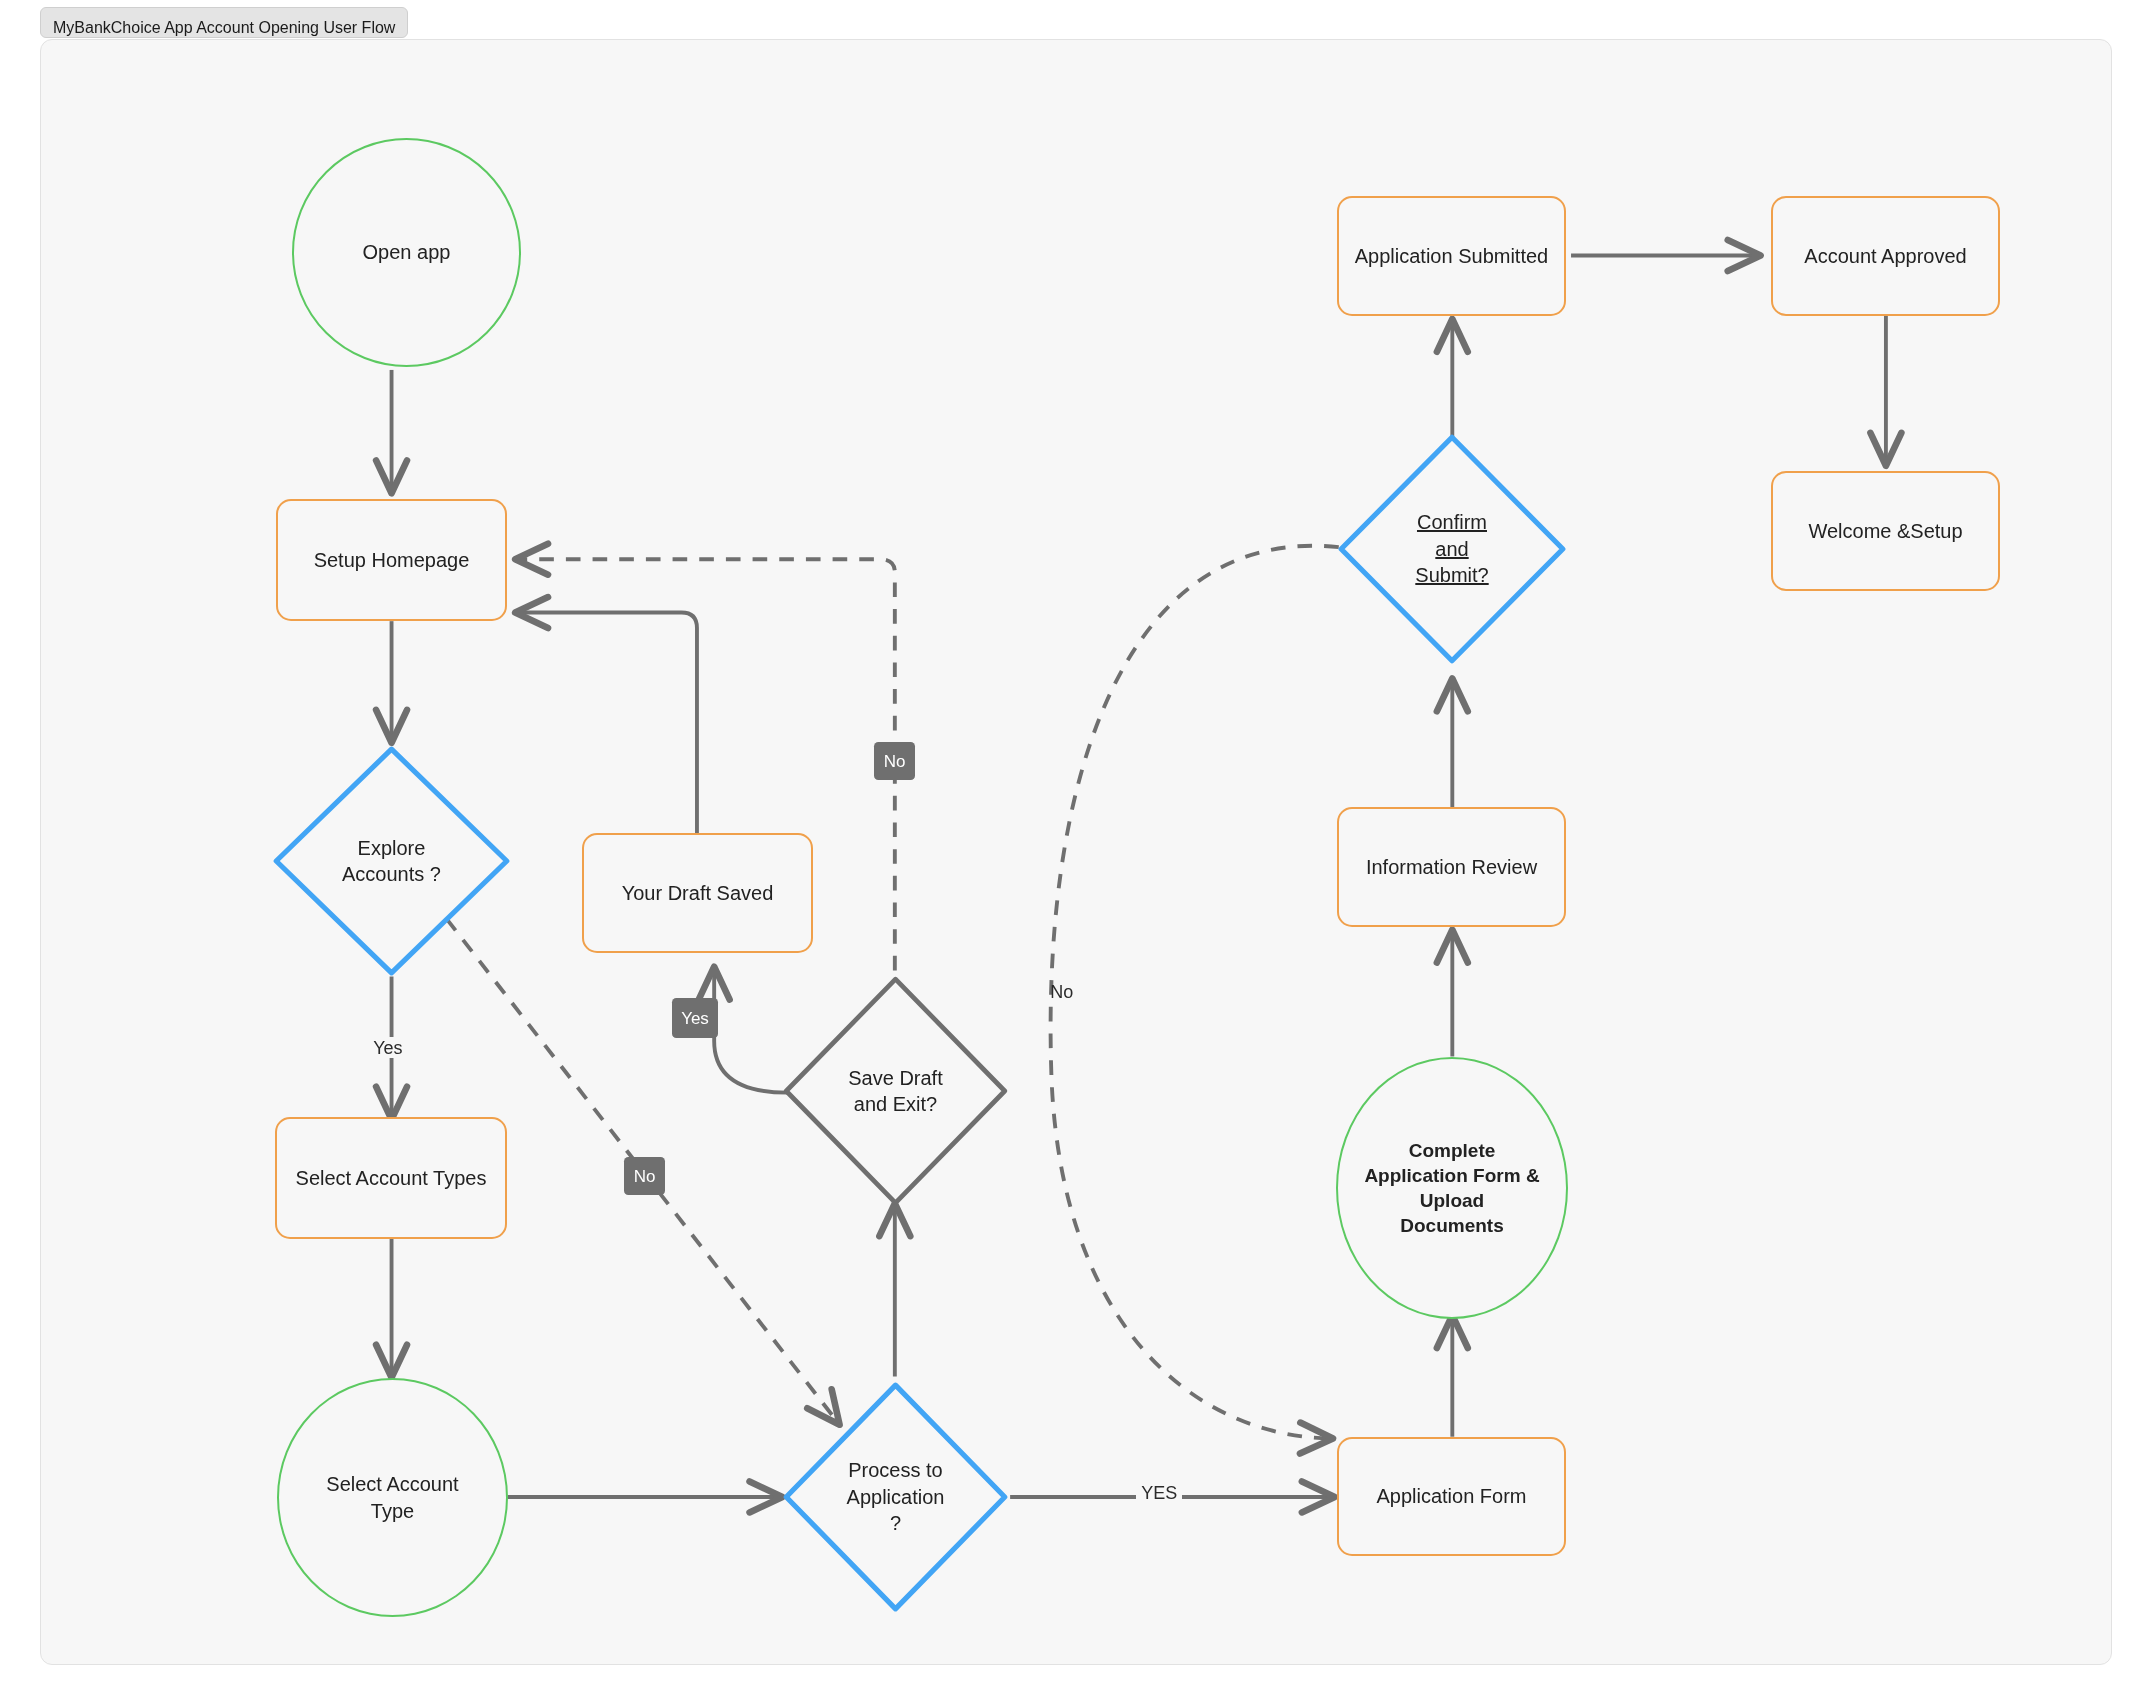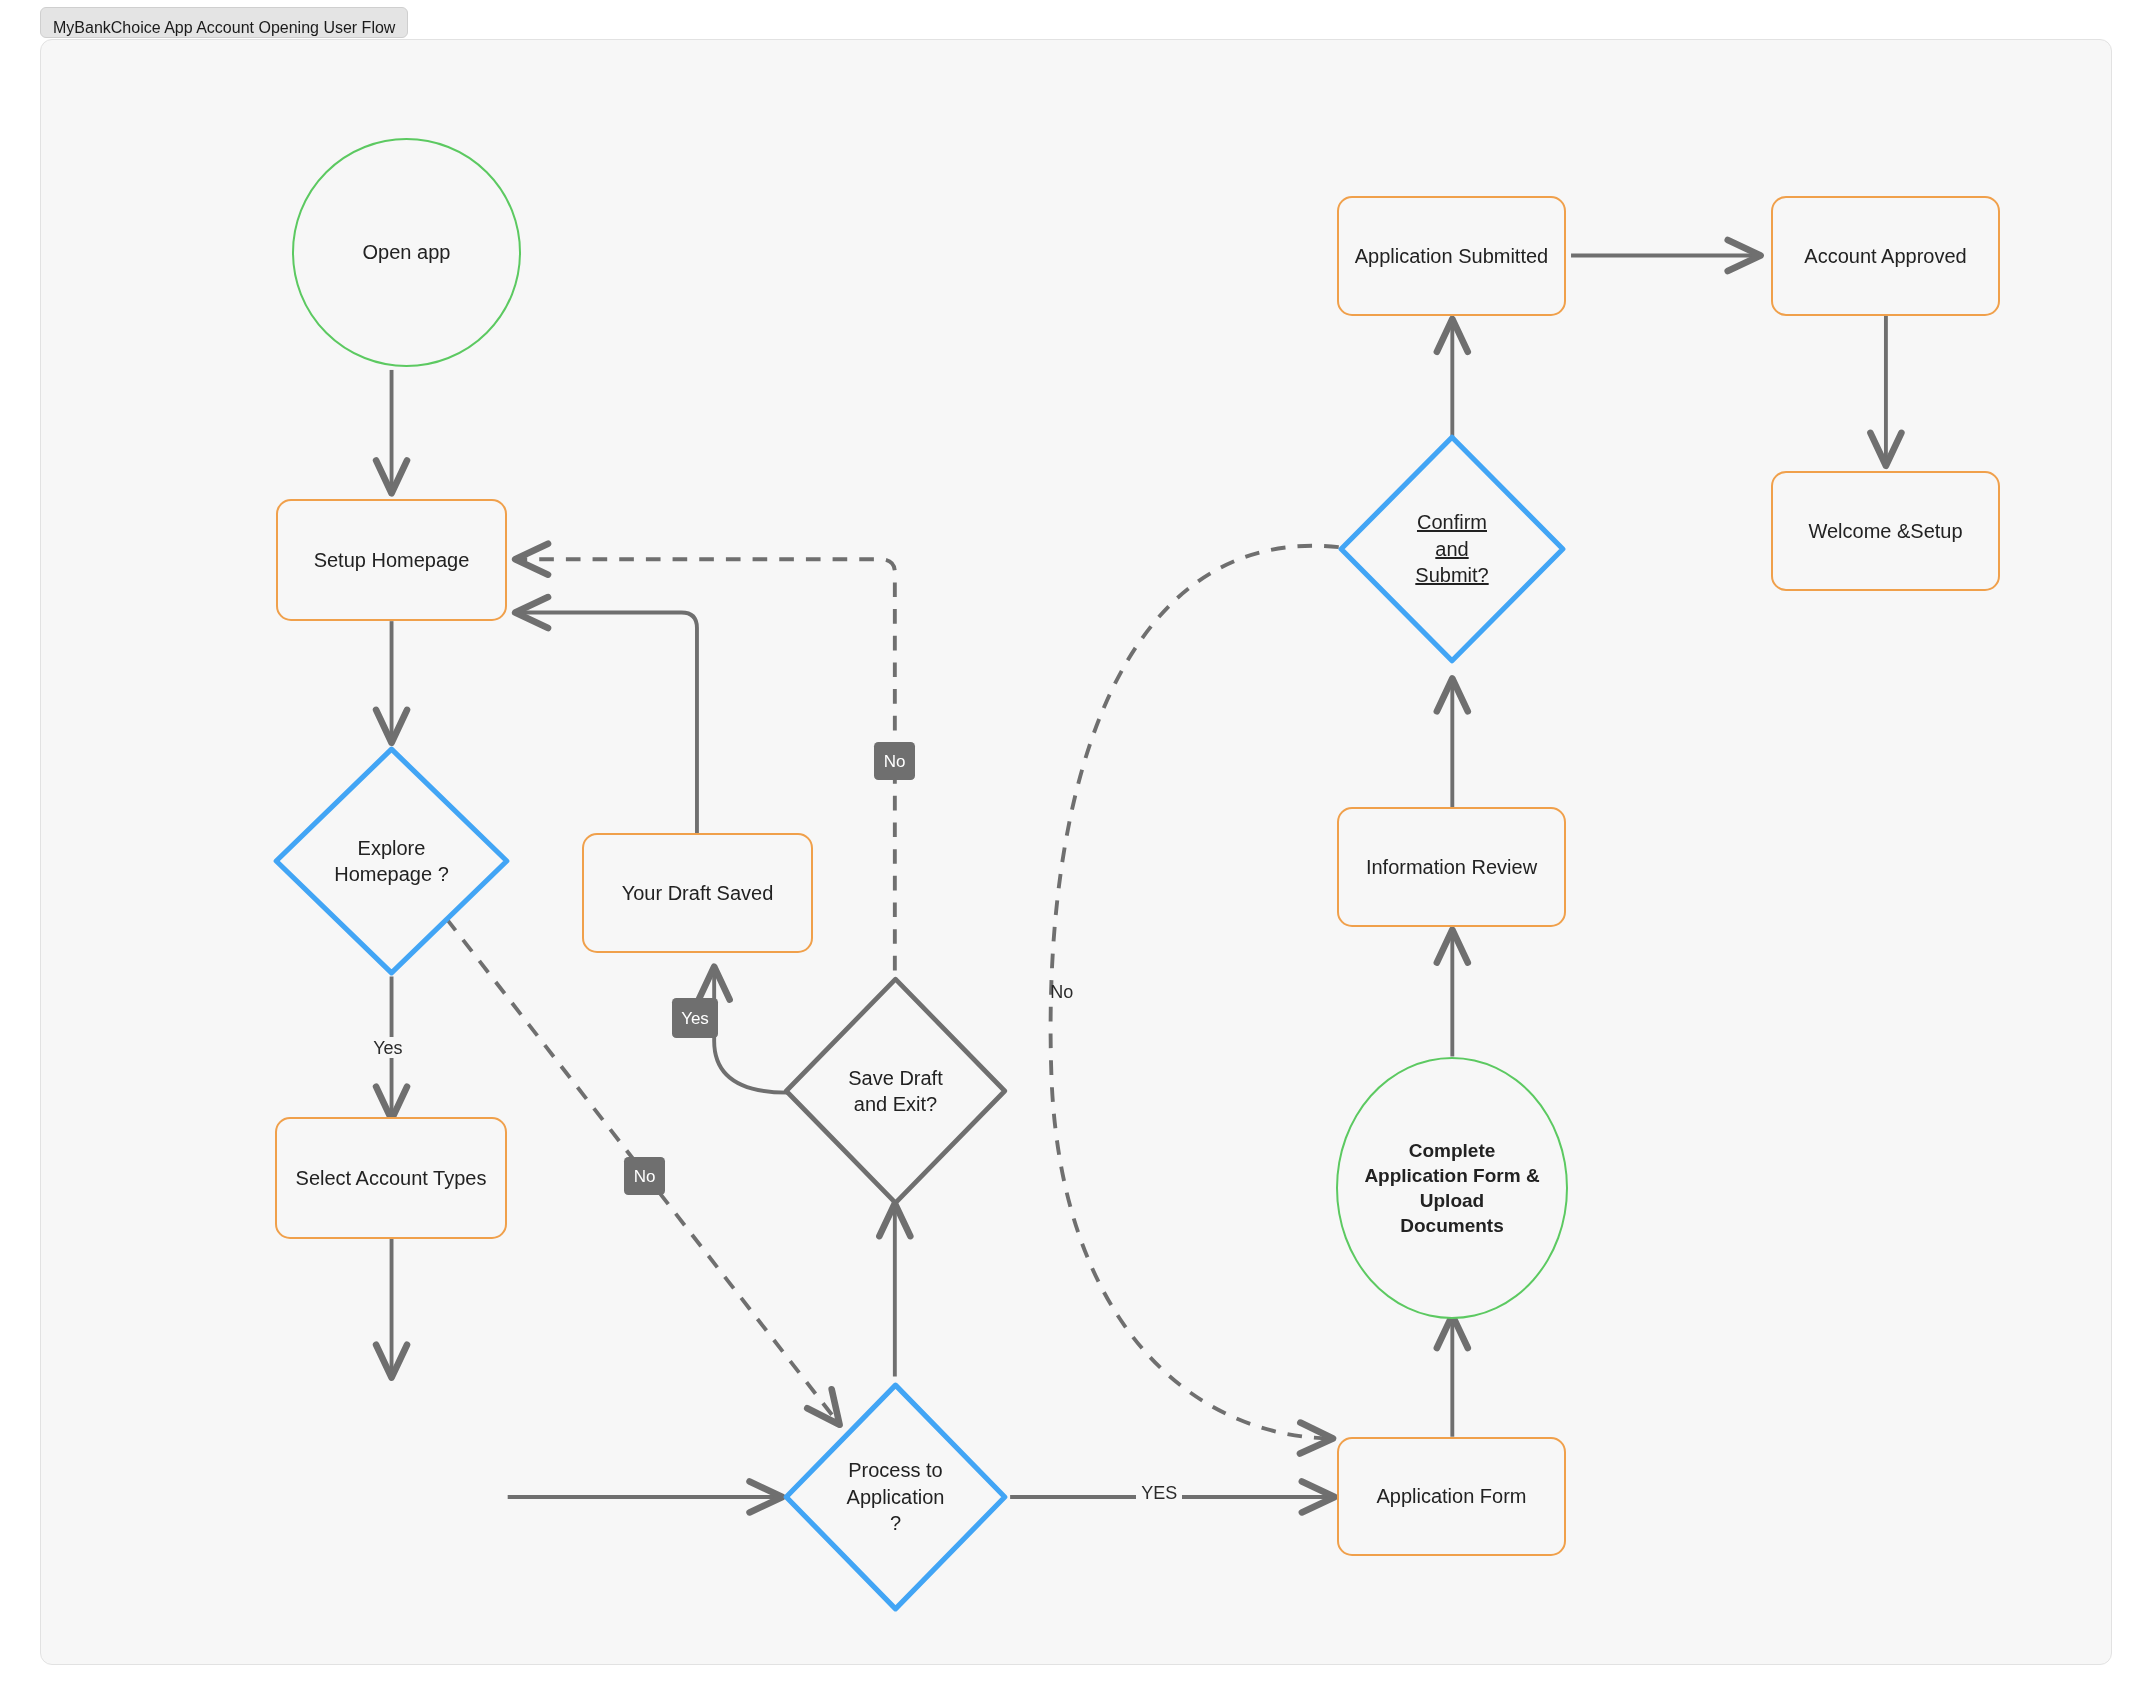--- a/index.html
+++ b/index.html
@@ -177,27 +177,31 @@
 
   <div class="node rect" style="left:276px; top:499px; width:231px; height:122px;">
     <span class="node-label">Setup Homepage</span>
   </div>
 
   <div class="node diamond-wrap" style="left:271px; top:744px; width:241px; height:234px;">
     <svg class="diamond-shape" viewBox="0 0 280 272">
       <polygon points="140,6 274,136 140,266 6,136" fill="#f7f7f7" stroke="#42a5f5" stroke-width="6" stroke-linejoin="round"></polygon>
     </svg>
     <span class="diamond-label">Explore
-Homepage ?</span>
+Accounts ?</span>
   </div>
 
   <div class="node rect" style="left:275px; top:1117px; width:232px; height:122px;">
     <span class="node-label">Select Account Types</span>
   </div>
 
+  <div class="node circle" style="left:277px; top:1378px; width:231px; height:239px;">
+    <span class="node-label">Select Account
+Type</span>
+  </div>
 
   <div class="node rect" style="left:582px; top:833px; width:231px; height:120px;">
     <span class="node-label">Your Draft Saved</span>
   </div>
 
   <div class="node diamond-wrap" style="left:781px; top:974px; width:229px; height:234px;">
     <svg class="diamond-shape" viewBox="0 0 266 272">
       <polygon points="133,6 260,136 133,266 6,136" fill="#f7f7f7" stroke="#6f6f6f" stroke-width="5.5" stroke-linejoin="round"></polygon>
     </svg>
     <span class="diamond-label">Save Draft

